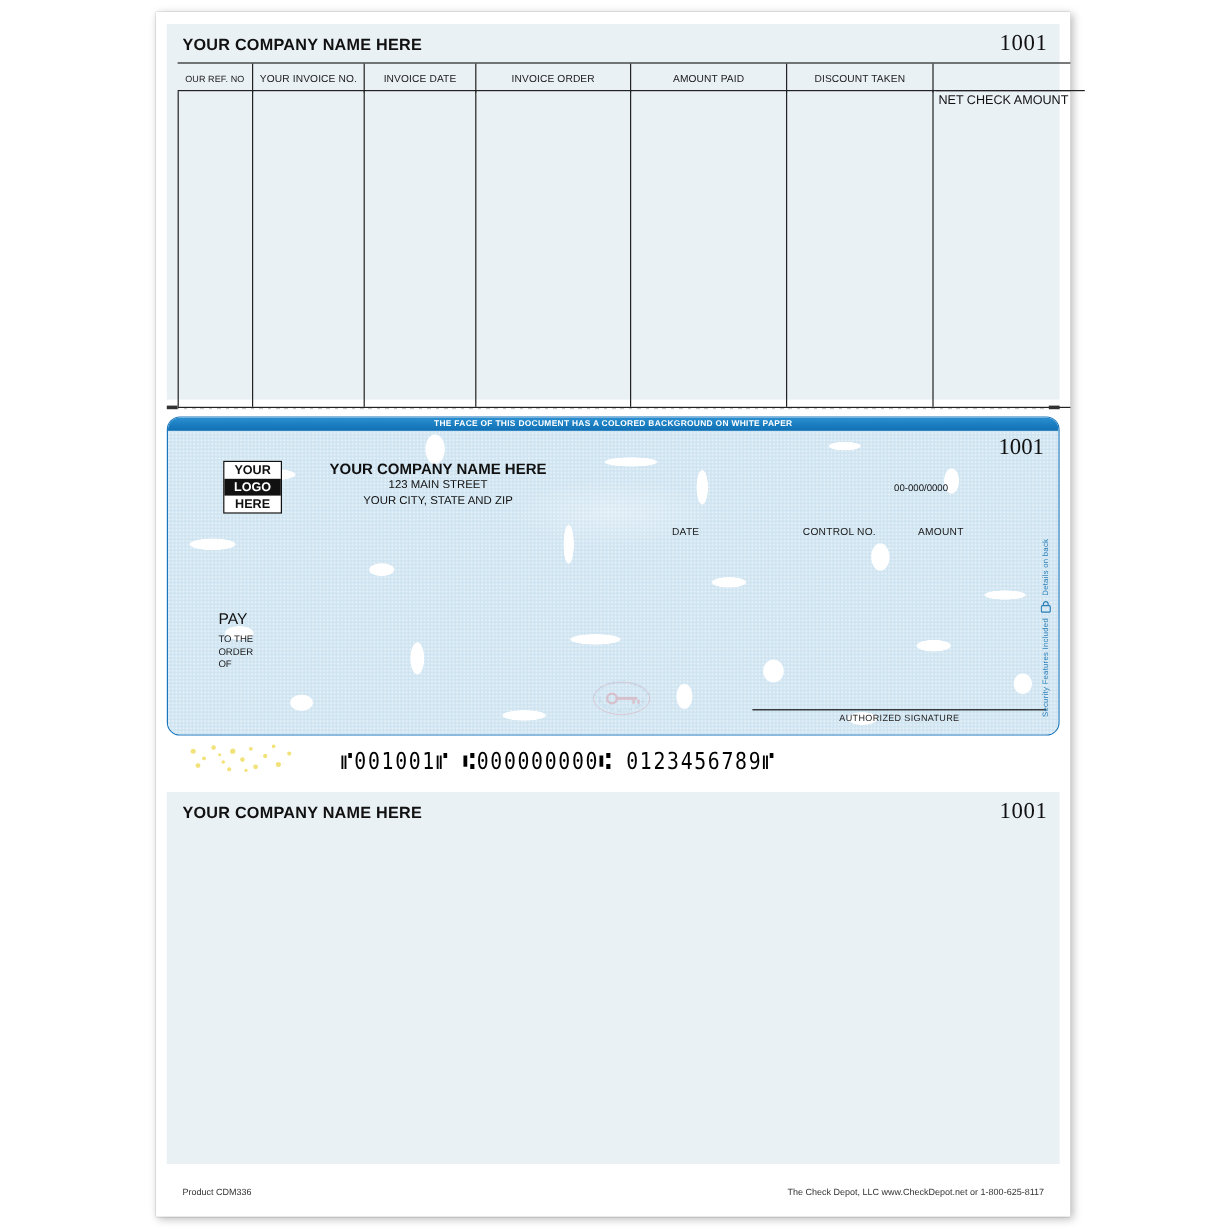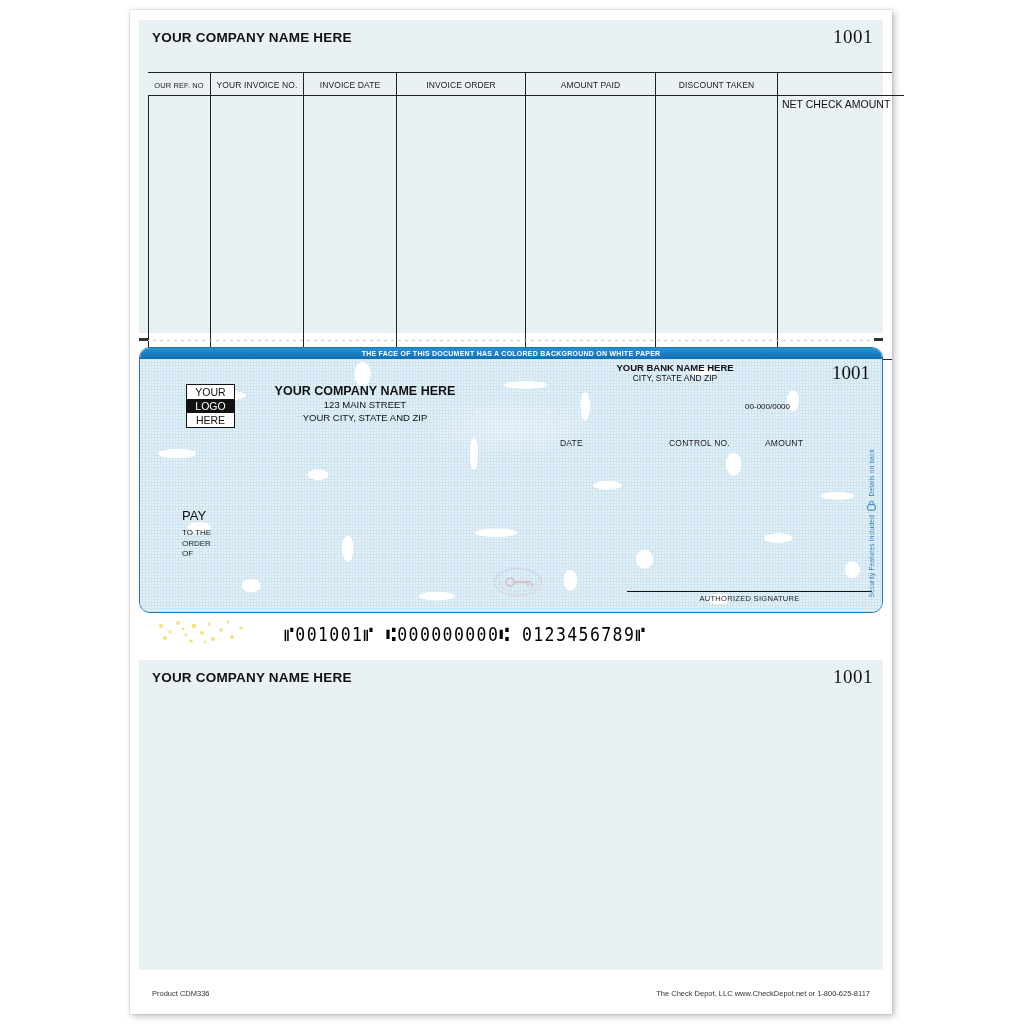--- a/index.html
+++ b/index.html
@@ -41,21 +41,21 @@
     position: absolute;
     right: 10px; top: 6px;
     font-size: 19px; color: #111;
     font-family: "Liberation Serif", serif;
     letter-spacing: 0.5px;
   }
 
   
   #inv-table {
     position: absolute;
-    left: 9px; top: 52px;
+    left: 9px; top: 32px;
     width: 744px; height: 287px;
   }
   #inv-head {
     position: absolute; left: 0; top: 0;
     width: 744px; height: 24px;
     border-top: 1px solid #222;
     border-bottom: 1px solid #222;
   }
   .col {
     position: absolute; top: 0; height: 24px;
@@ -161,21 +161,21 @@
     font-size: 7px; font-weight: bold; color: #ffffff;
     letter-spacing: 0.25px; white-space: nowrap;
   }
   
   #logo-box {
     position: absolute; left: 46px; top: 36px;
     width: 49px; height: 44px;
     border: 1.5px solid #111;
     background: #fff;
     display: flex; flex-direction: column;
-    font-size: 10.5px; font-weight: normal; line-height: 14px;
+    font-size: 10.5px; font-weight: bold; line-height: 14px;
     text-align: center; color: #111;
   }
   #logo-box .inv { background: #111; color: #fff; }
   #company-block {
     position: absolute; left: 110px; top: 36px;
     text-align: center; width: 230px; color: #111;
   }
   #company-block .nm { font-size: 12.5px; font-weight: bold; }
   #company-block .ad { font-size: 9.5px; line-height: 13px; }
   #bank-block {
@@ -315,24 +315,20 @@
         <div class="inv">LOGO</div>
         <div>HERE</div>
       </div>
 
       <div id="company-block">
         <div class="nm">YOUR COMPANY NAME HERE</div>
         <div class="ad">123 MAIN STREET</div>
         <div class="ad">YOUR CITY, STATE AND ZIP</div>
       </div>
 
-      <div id="bank-block">
-        <div class="nm">YOUR BANK NAME HERE</div>
-        <div class="ct">CITY, STATE AND ZIP</div>
-      </div>
       <div id="fraction">00-000/0000</div>
 
       <div id="check-number">1001</div>
 
       <div class="fieldlabel" style="left:420px;">DATE</div>
       <div class="fieldlabel" style="left:505px;padding-left:24px;">CONTROL NO.</div>
       <div class="fieldlabel" style="left:625px;">AMOUNT</div>
 
       <div id="pay">PAY</div>
       <div id="order">

